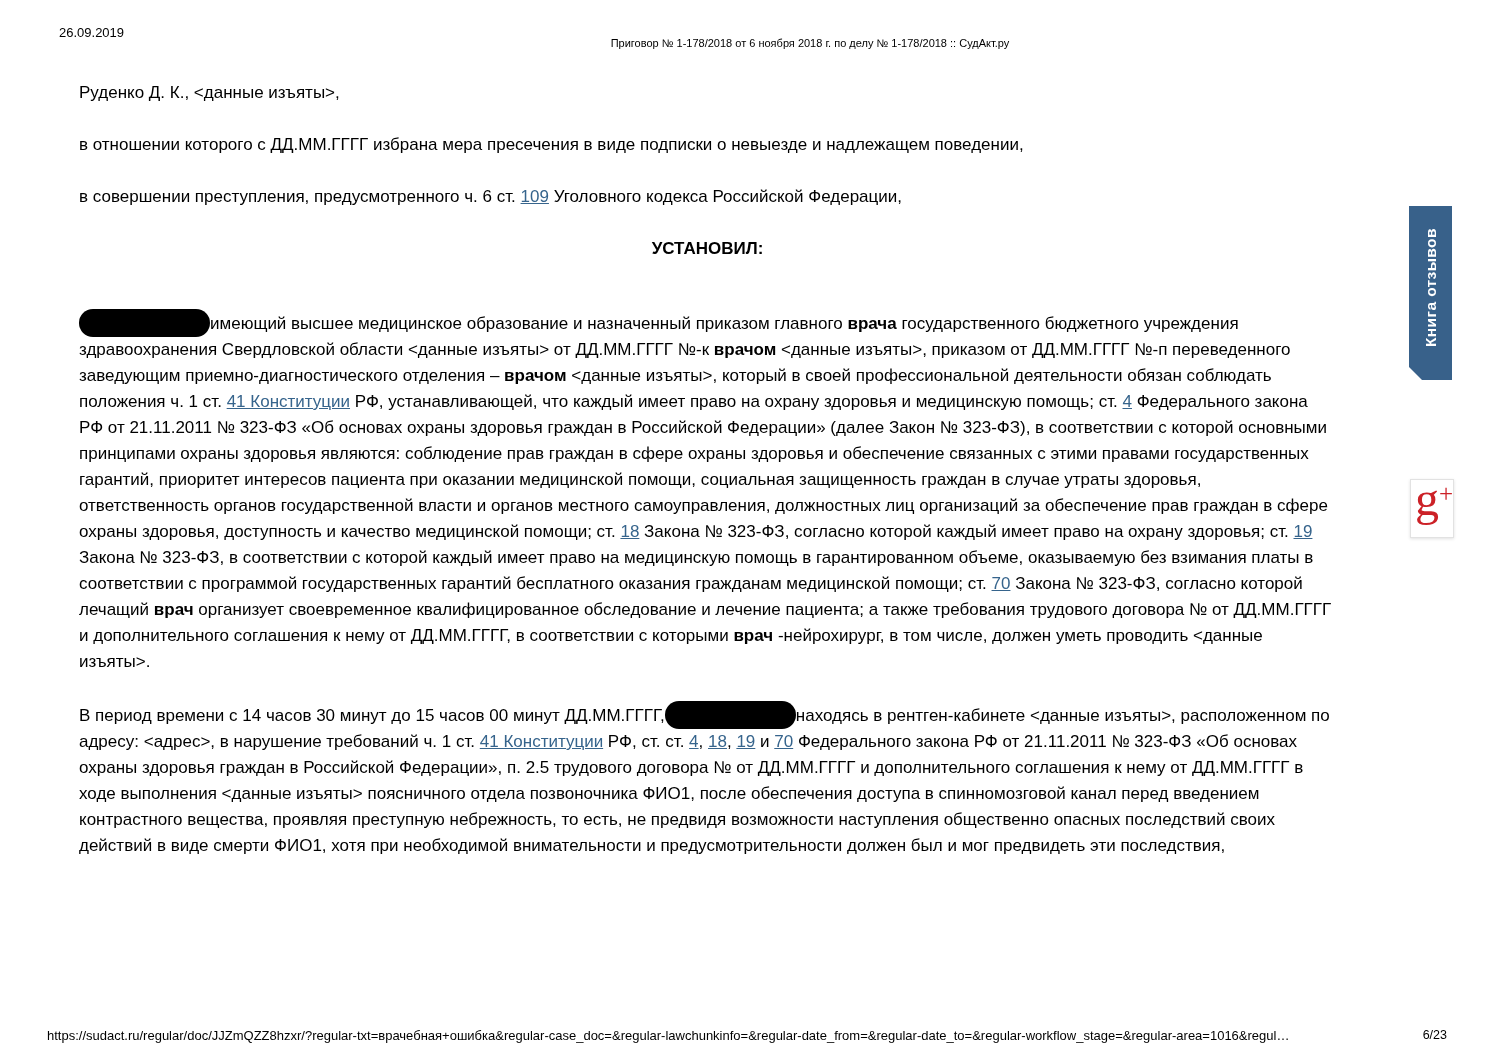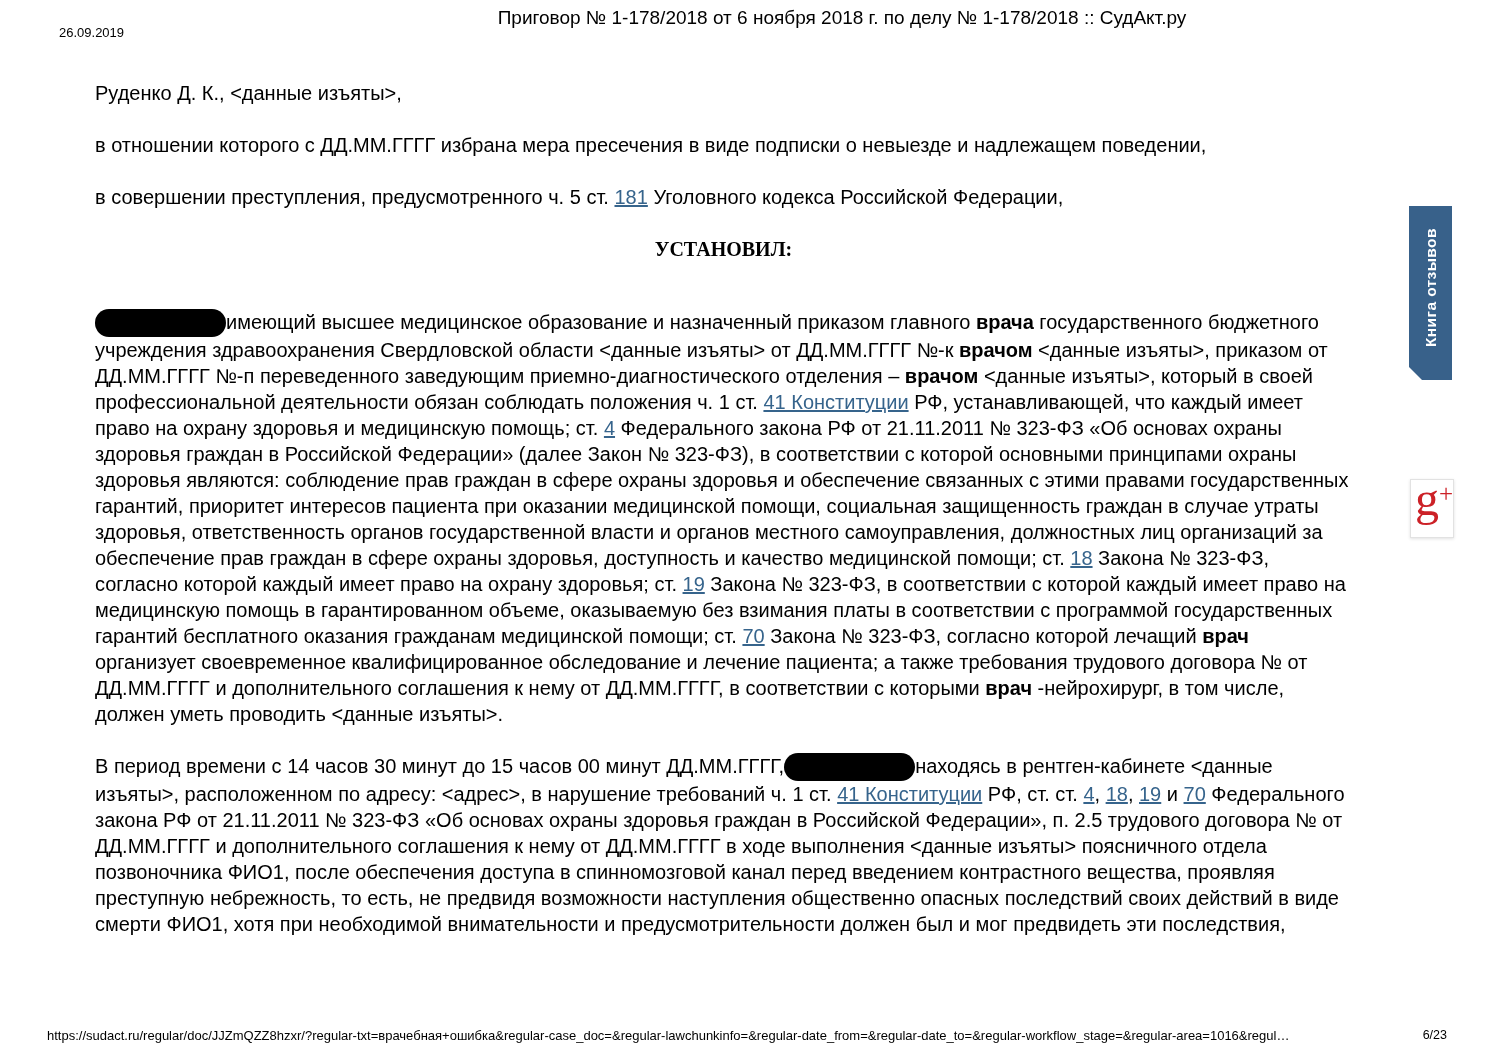--- a/index.html
+++ b/index.html
@@ -3,32 +3,32 @@
 <meta charset="utf-8">
 <style>
   html,body{margin:0;padding:0;}
   body{
     width:1500px;height:1060px;position:relative;overflow:hidden;
     background:#ffffff;color:#000;
     font-family:"Liberation Sans", sans-serif;
   }
   
   .print-date{position:absolute;left:59px;top:25px;font-size:13px;white-space:nowrap;}
-  .print-title{position:absolute;left:54%;top:7px;transform:translateX(-50%);font-size:19px;white-space:nowrap;margin-left:32px;}
+  .print-title{position:absolute;left:54%;top:37px;transform:translateX(-50%);font-size:11px;white-space:nowrap;}
   .footer-url{position:absolute;left:47px;top:1028px;font-size:13px;white-space:nowrap;}
   .footer-page{position:absolute;right:53px;top:1028px;font-size:12.5px;}
 
   
   .doc{
-    position:absolute;left:95px;top:80px;width:1257px;
-    font-size:20px;line-height:26px;text-align:left;
+    position:absolute;left:79px;top:80px;width:1257px;
+    font-size:17px;line-height:26px;text-align:left;
   }
   .doc p{margin:0 0 26px 0;}
   .heading{
-    text-align:center;font-weight:bold;margin:22px 0 47px 0;font-family:Liberation Serif, serif;
+    text-align:center;font-weight:bold;margin:22px 0 47px 0;
   }
   b{font-weight:bold;}
   a.law{color:#36648C;text-decoration:underline;cursor:pointer;}
   .redaction{
     display:inline-block;background:#000000;height:28px;border-radius:14px;
     vertical-align:-8px;
   }
   .redaction.r1{width:123px;}
   .redaction.r2{width:131px;}
   .redaction.r3{width:131px;}
@@ -66,21 +66,21 @@
 
 <div class="print-date">26.09.2019</div>
 <div class="print-title">Приговор № 1-178/2018 от 6 ноября 2018 г. по делу № 1-178/2018 :: СудАкт.ру</div>
 
 <div class="doc">
 
   <p><span>Руденко Д. К., &lt;данные изъяты&gt;,</span></p>
 
   <p><span>в отношении которого с ДД.ММ.ГГГГ избрана мера пресечения в виде подписки о невыезде и надлежащем поведении,</span></p>
 
-  <p><span>в совершении преступления, предусмотренного ч. 5 ст. </span><a class="law">181</a><span> Уголовного кодекса Российской Федерации,</span></p>
+  <p><span>в совершении преступления, предусмотренного ч. 6 ст. </span><a class="law">109</a><span> Уголовного кодекса Российской Федерации,</span></p>
 
   <div class="heading">УСТАНОВИЛ:</div>
 
 
   <p><span class="redaction r2"></span><span>имеющий высшее медицинское образование и назначенный приказом главного </span><b>врача</b><span> государственного бюджетного учреждения здравоохранения Свердловской области &lt;данные изъяты&gt; от ДД.ММ.ГГГГ №-к </span><b>врачом</b><span> &lt;данные изъяты&gt;, приказом от ДД.ММ.ГГГГ №-п переведенного заведующим приемно-диагностического отделения – </span><b>врачом</b><span> &lt;данные изъяты&gt;, который в своей профессиональной деятельности обязан соблюдать положения ч. 1 ст. </span><a class="law">41 Конституции</a><span> РФ, устанавливающей, что каждый имеет право на охрану здоровья и медицинскую помощь; ст. </span><a class="law">4</a><span> Федерального закона РФ от 21.11.2011 № 323-ФЗ «Об основах охраны здоровья граждан в Российской Федерации» (далее Закон № 323-ФЗ), в соответствии с которой основными принципами охраны здоровья являются: соблюдение прав граждан в сфере охраны здоровья и обеспечение связанных с этими правами государственных гарантий, приоритет интересов пациента при оказании медицинской помощи, социальная защищенность граждан в случае утраты здоровья, ответственность органов государственной власти и органов местного самоуправления, должностных лиц организаций за обеспечение прав граждан в сфере охраны здоровья, доступность и качество медицинской помощи; ст. </span><a class="law">18</a><span> Закона № 323-ФЗ, согласно которой каждый имеет право на охрану здоровья; ст. </span><a class="law">19</a><span> Закона № 323-ФЗ, в соответствии с которой каждый имеет право на медицинскую помощь в гарантированном объеме, оказываемую без взимания платы в соответствии с программой государственных гарантий бесплатного оказания гражданам медицинской помощи; ст. </span><a class="law">70</a><span> Закона № 323-ФЗ, согласно которой лечащий </span><b>врач</b><span> организует своевременное квалифицированное обследование и лечение пациента; а также требования трудового договора № от ДД.ММ.ГГГГ и дополнительного соглашения к нему от ДД.ММ.ГГГГ, в соответствии с которыми </span><b>врач</b><span> -нейрохирург, в том числе, должен уметь проводить &lt;данные изъяты&gt;.</span></p>
 
   <p><span>В период времени с 14 часов 30 минут до 15 часов 00 минут ДД.ММ.ГГГГ,</span><span class="redaction r3"></span><span>находясь в рентген-кабинете &lt;данные изъяты&gt;, расположенном по адресу: &lt;адрес&gt;, в нарушение требований ч. 1 ст. </span><a class="law">41 Конституции</a><span> РФ, ст. ст. </span><a class="law">4</a><span>, </span><a class="law">18</a><span>, </span><a class="law">19</a><span> и </span><a class="law">70</a><span> Федерального закона РФ от 21.11.2011 № 323-ФЗ «Об основах охраны здоровья граждан в Российской Федерации», п. 2.5 трудового договора № от ДД.ММ.ГГГГ и дополнительного соглашения к нему от ДД.ММ.ГГГГ в ходе выполнения &lt;данные изъяты&gt; поясничного отдела позвоночника ФИО1, после обеспечения доступа в спинномозговой канал перед введением контрастного вещества, проявляя преступную небрежность, то есть, не предвидя возможности наступления общественно опасных последствий своих действий в виде смерти ФИО1, хотя при необходимой внимательности и предусмотрительности должен был и мог предвидеть эти последствия,</span></p>
 
 </div>
 

